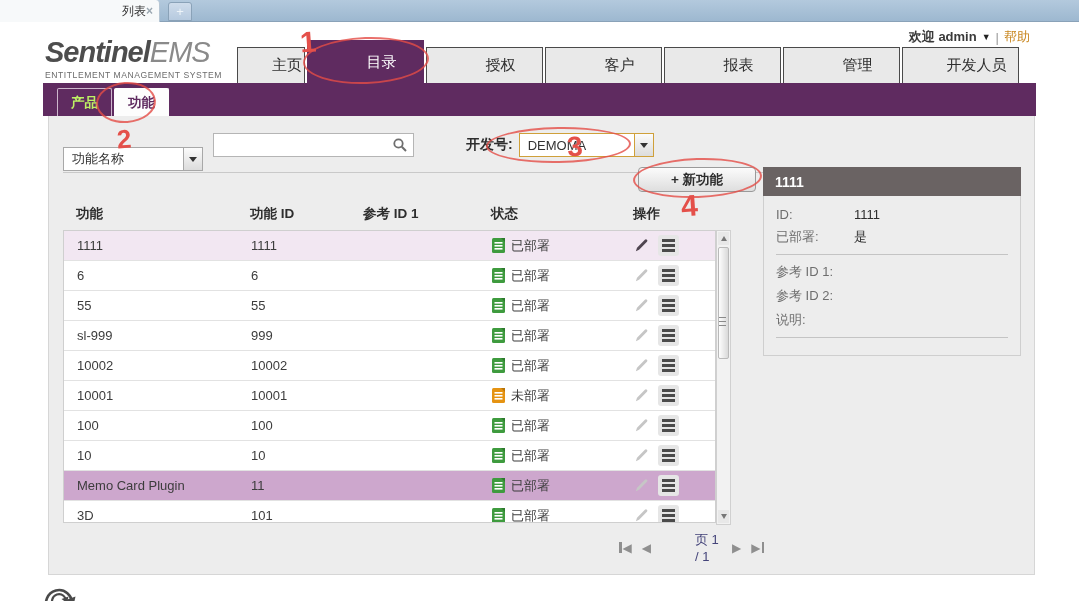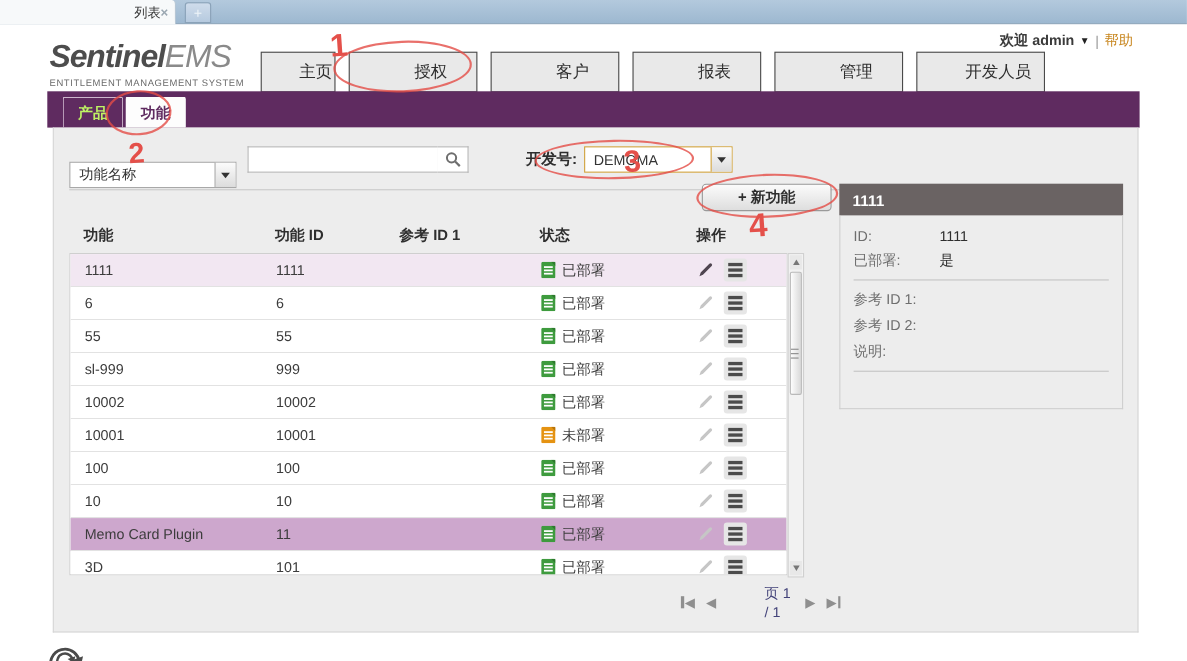--- a/index.html
+++ b/index.html
@@ -28,21 +28,21 @@
 
   .userbar { position:absolute; right:49px; top:28px; font-size:13px; color:#333;
     display:flex; align-items:center; gap:5px; }
   .userbar .welcome { font-weight:bold; color:#3a3a3a; }
   .userbar .caret { font-size:9px; color:#222; }
   .userbar .pipe { color:#999; }
   .userbar .help { color:#c8861e; }
 
   
   .maintabs { position:absolute; left:237px; top:46px; height:38px; display:flex; align-items:flex-end; }
-  .mtab { height:37px; background:#e9e9e9; border:1px solid #4a4a4a; margin-right:12px;
+  .mtab { height:37px; background:#e9e9e9; border:1px solid #4a4a4a; margin-right:2px;
     display:flex; align-items:center; justify-content:center; font-size:15px; color:#2e2e2e;padding-left:32px; }
   .mtab.w-sm { width:68px; } .mtab.w-lg { width:117px; }
   .mtab.active { background:#5f2b60; color:#fff; height:44px; border-color:#5f2b60; }
 
   
   .purplebar { position:absolute; left:43px; top:83px; width:993px; height:33px; background:#5f2b60; }
   .subtabs { position:absolute; left:14px; top:5px; display:flex; }
   .stab { height:28px; padding:0 13px; display:flex; align-items:center; font-size:13.5px;
     font-weight:bold; border:1px solid #cdb7cd; border-bottom:none; margin-right:2px;
     color:#bef264; background:transparent; border-radius:2px 2px 0 0; }
@@ -52,21 +52,21 @@
   .content { position:absolute; left:48px; top:116px; width:987px; height:459px;
     background:#ededed; border:1px solid #d6d6d6; border-top:none; }
 
   .filter-row { position:absolute; left:14px; top:16px; height:26px; display:flex; align-items:center; }
   .selectbox { display:flex; height:24px; border:1px solid #a8a8a8; background:#fff; }
   .selectbox .val { padding:0 8px; font-size:13px; color:#333; display:flex; align-items:center; }
   .selectbox .arrow { width:19px; background:linear-gradient(#fbfbfb,#dcdcdc); border-left:1px solid #a8a8a8;
     display:flex; align-items:center; justify-content:center; }
   .tri-down { width:0; height:0; border-left:4px solid transparent; border-right:4px solid transparent;
     border-top:5px solid #333; }
-  .sb-field { width:152px;margin-top:28px; }
+  .sb-field { width:140px;margin-top:28px; }
   .kw-input { margin-left:10px; width:173px; height:24px; border:1px solid #b5b5b5; border-right:none;
     background:#fff; font-size:13px; padding:0 6px; outline:none; }
   .search-btn { width:28px; height:24px; background:#fff; border:1px solid #b5b5b5; border-left:none;
     display:flex; align-items:center; justify-content:center; }
   .dev-label { margin-left:52px; font-size:14px; font-weight:bold; color:#2e2e2e; }
   .sb-dev { width:135px; margin-left:6px; border-color:#cfa03a; }
   .sb-dev .arrow { border-left-color:#cfa03a; }
 
   .sep { position:absolute; left:14px; top:56px; width:713px; height:0; border-top:1px solid #c9c9c9; }
 
@@ -115,21 +115,21 @@
   .pg-ic { color:#8f8f8f; font-size:12px; line-height:1; }
   .pg-first,.pg-last { display:flex; align-items:center; }
   .pg-first::before { content:""; width:2.5px; height:11px; background:#8f8f8f; margin-right:1px; }
   .pg-last::after  { content:""; width:2.5px; height:11px; background:#8f8f8f; margin-left:1px; }
   .pg-label { color:#44447a;margin-left:34px; }
 
   
   .details { position:absolute; left:714px; top:51px; width:258px; }
   .d-head { height:29px; background:#6a6363; color:#fff; font-size:14px; font-weight:bold;
     display:flex; align-items:center; padding-left:12px; }
-  .d-body { background:#ededed; border:1px solid #cfcfcf; border-top:none; padding:8px 0 28px; }
+  .d-body { background:#ededed; border:1px solid #cfcfcf; border-top:none; padding:8px 0 12px; }
   .d-row { display:flex; font-size:13px; padding:3px 12px; }
   .d-row .lbl { width:78px; color:#6e6e6e; }
   .d-row .val { color:#2e2e2e; }
   .d-div { border-top:1px solid #c4c4c4; margin:5px 12px; }
 
   
   .refresh { position:absolute; left:42px; top:582px; }
 
   
   .ann { position:absolute; border:2px solid rgba(228,76,70,.8); border-radius:50%; pointer-events:none; }
@@ -166,20 +166,21 @@
 
   <div class="userbar">
     <span class="welcome">欢迎 admin</span>
     <span class="caret">▼</span>
     <span class="pipe">|</span>
     <span class="help">帮助</span>
   </div>
 
   <div class="maintabs">
     <div class="mtab w-sm">主页</div>
+    <div class="mtab w-lg active">目录</div>
     <div class="mtab w-lg">授权</div>
     <div class="mtab w-lg">客户</div>
     <div class="mtab w-lg">报表</div>
     <div class="mtab w-lg">管理</div>
     <div class="mtab w-lg">开发人员</div>
   </div>
 
   <div class="purplebar">
     <div class="subtabs">
       <div class="stab">产品</div>

